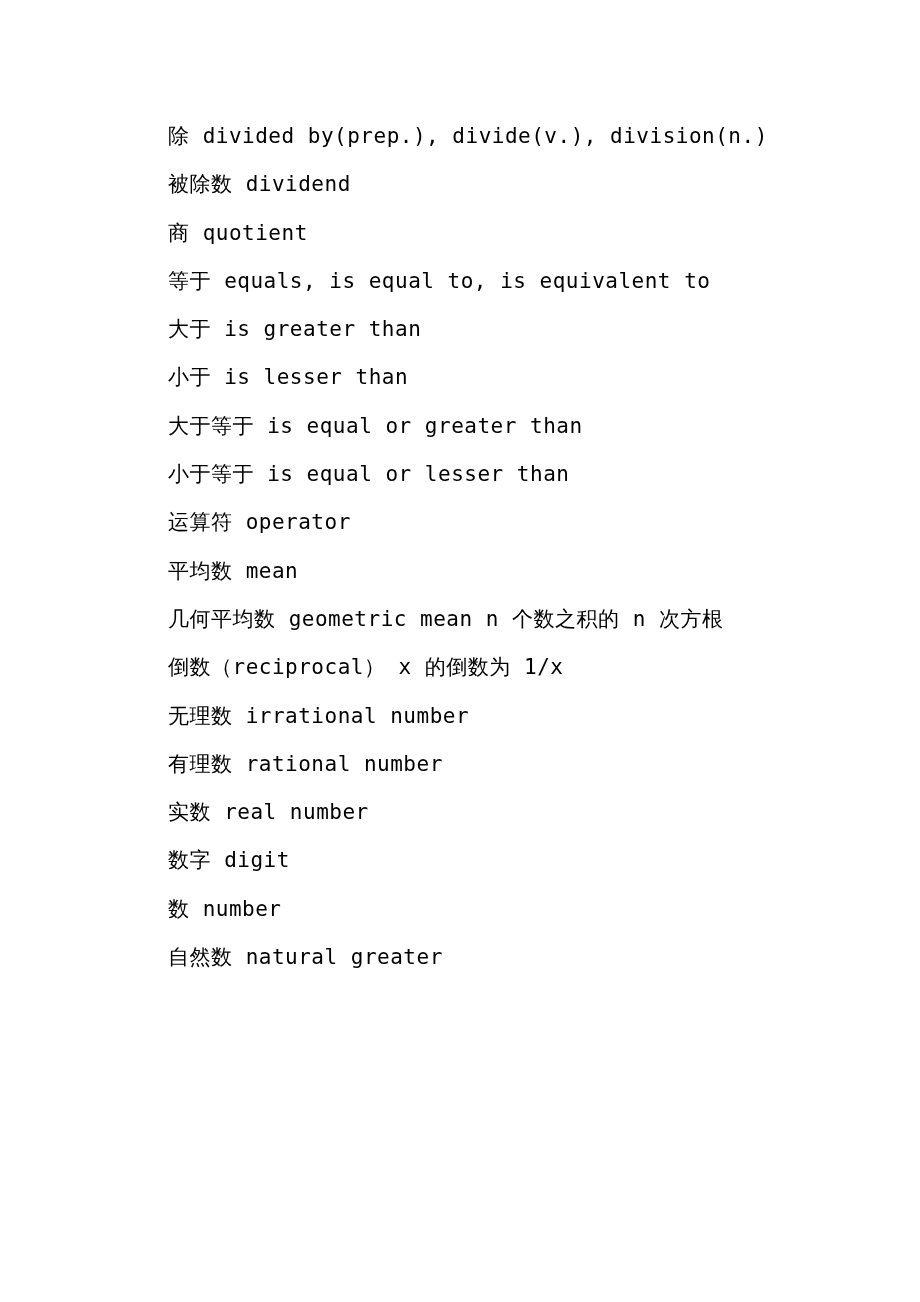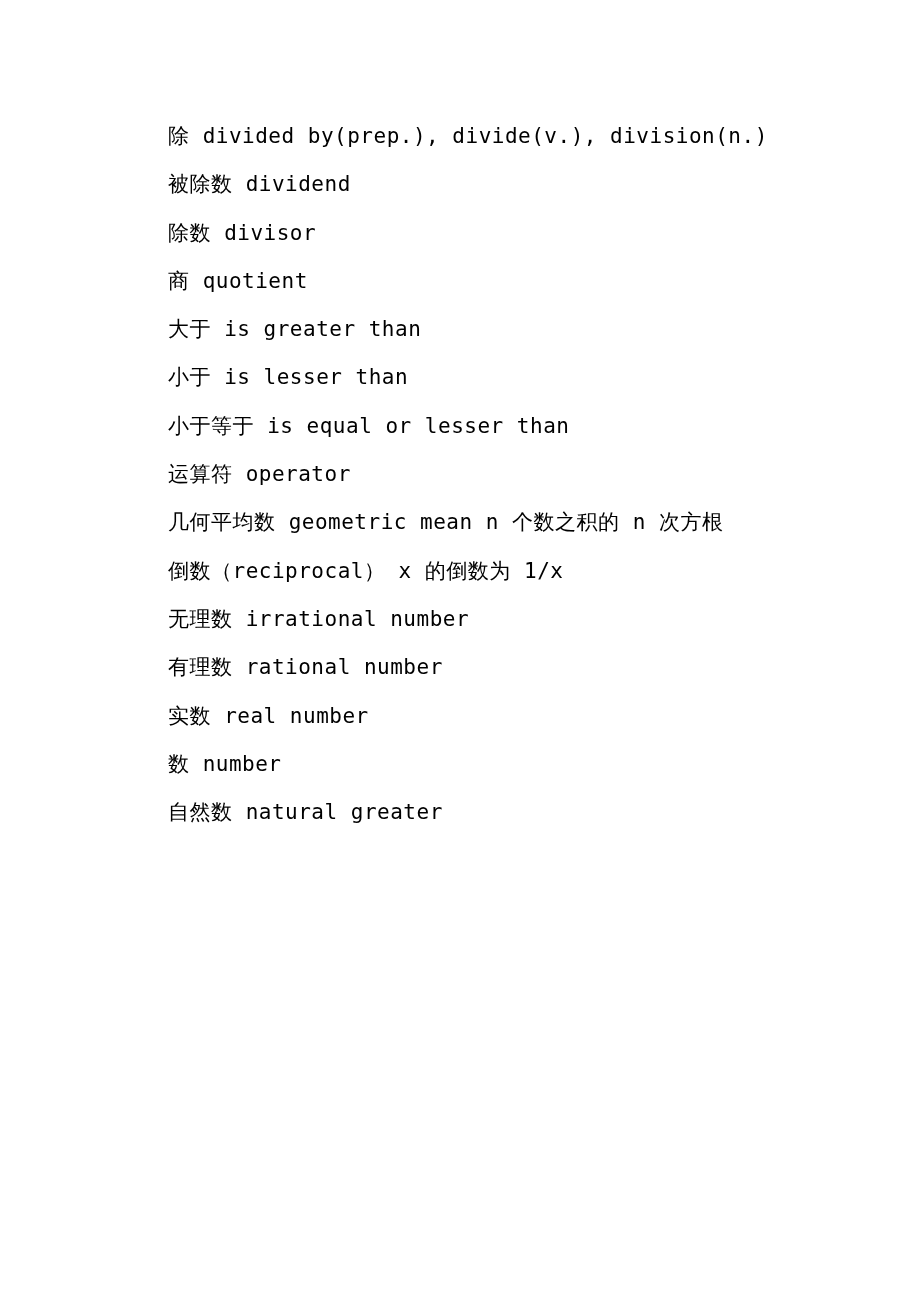--- a/index.html
+++ b/index.html
@@ -16,27 +16,30 @@
     letter-spacing: 0.5px;
   }
 </style>
 </head>
 <body>
 
 <div class="page">
   <div class="lines">
     <div class="line">除 divided by(prep.), divide(v.), division(n.)</div>
     <div class="line">被除数 dividend</div>
-    <div class="line">除数 divisor</div>
     <div class="line">商 quotient</div>
+    <div class="line">等于 equals, is equal to, is equivalent to</div>
     <div class="line">大于 is greater than</div>
     <div class="line">小于 is lesser than</div>
+    <div class="line">大于等于 is equal or greater than</div>
     <div class="line">小于等于 is equal or lesser than</div>
     <div class="line">运算符 operator</div>
+    <div class="line">平均数 mean</div>
     <div class="line">几何平均数 geometric mean n 个数之积的 n 次方根</div>
     <div class="line">倒数（reciprocal） x 的倒数为 1/x</div>
     <div class="line">无理数 irrational number</div>
     <div class="line">有理数 rational number</div>
     <div class="line">实数 real number</div>
+    <div class="line">数字 digit</div>
     <div class="line">数 number</div>
     <div class="line">自然数 natural greater</div>
   </div>
 </div>
 
 </body></html>

